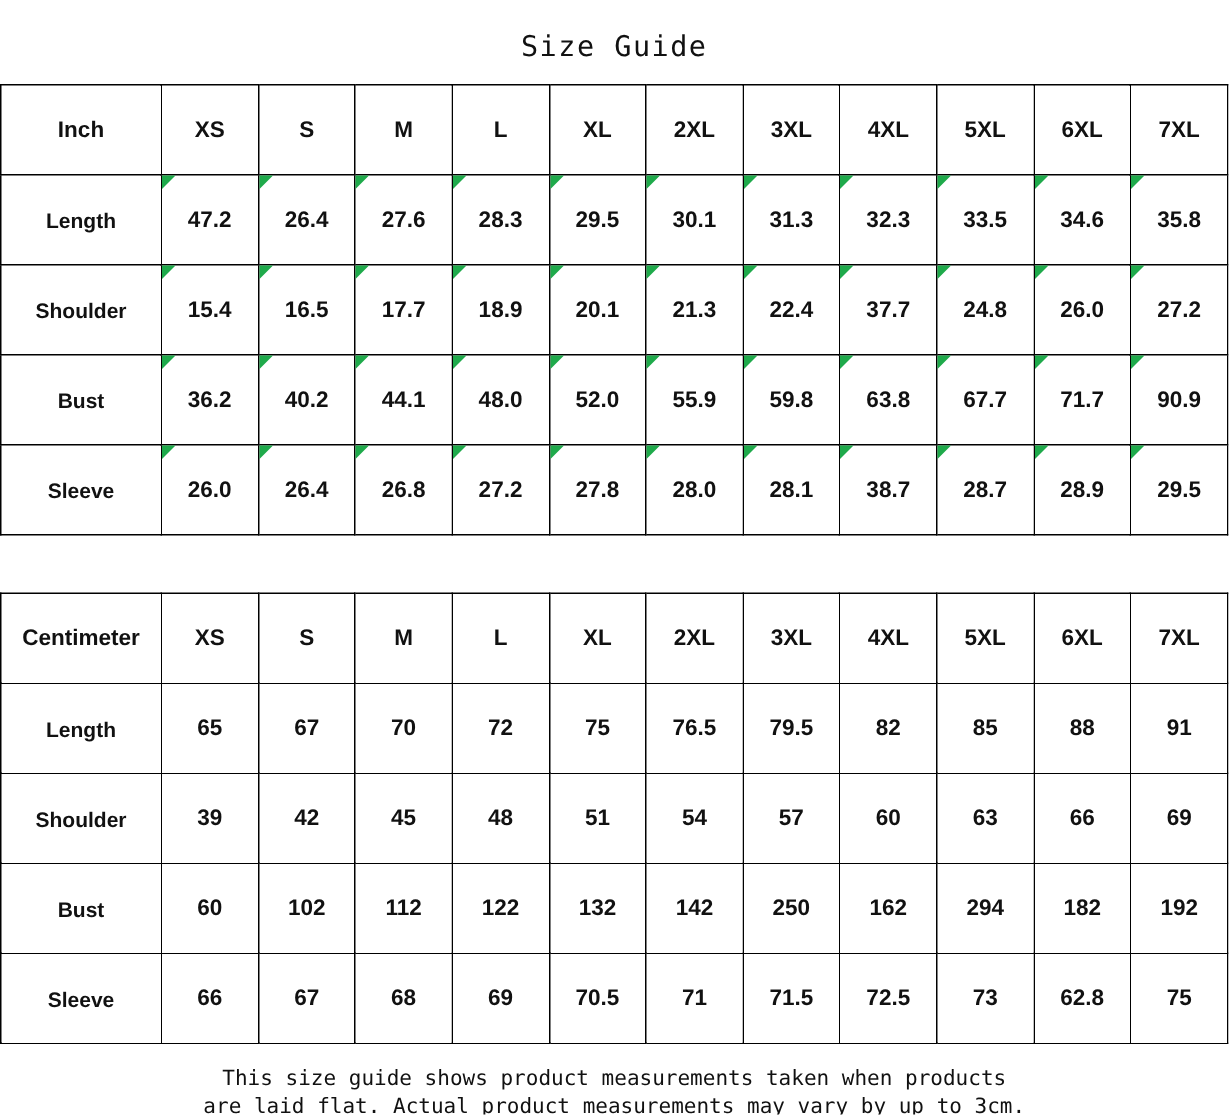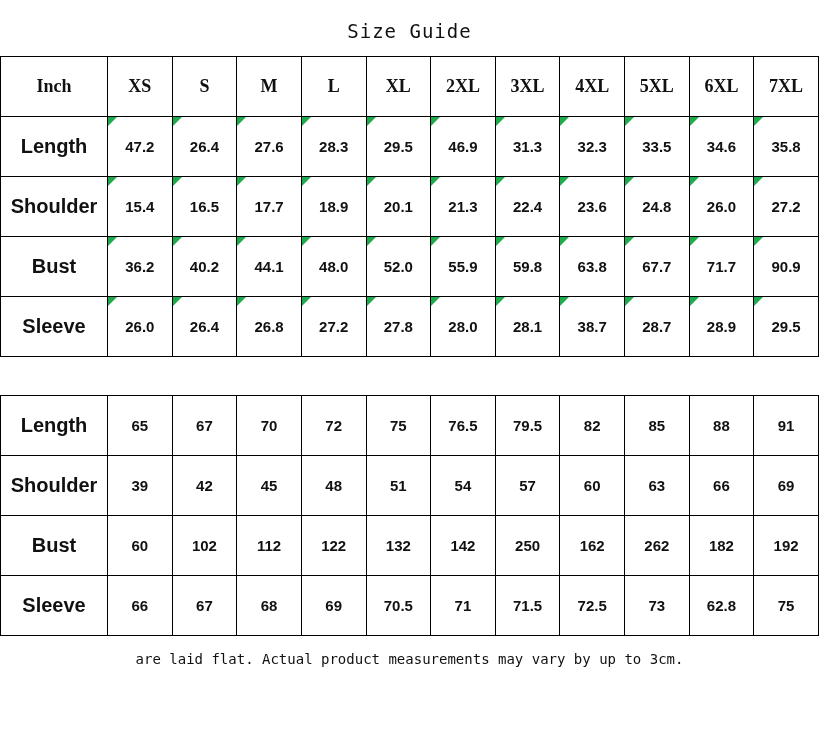--- a/index.html
+++ b/index.html
@@ -37,26 +37,25 @@
   table.size-table td {
     border: 1px solid #000000;
     text-align: center;
     font-size: 15px;
     font-weight: bold;
     height: 57px;
     position: relative;
     background: #ffffff;
   }
   table.size-table td.hdr-label {
-    font-size: 18px;
-    font-weight: bold;
-    font-family: Liberation Serif, serif;
+    font-size: 15px;
+    font-weight: bold;
   }
   table.size-table td.row-label {
-    font-size: 20px;
+    font-size: 14px;
     font-weight: bold;
   }
   table.size-table td.value {
     font-weight: bold;
     font-size: 15px;
   }
   
   td.corner::before {
     content: "";
     position: absolute;
@@ -108,38 +107,38 @@
           <td class="hdr-label">7XL</td>
         </tr>
 
         <tr>
           <td class="row-label col-first">Length</td>
           <td class="value corner">47.2</td>
           <td class="value corner">26.4</td>
           <td class="value corner">27.6</td>
           <td class="value corner">28.3</td>
           <td class="value corner">29.5</td>
-          <td class="value corner">46.9</td>
+          <td class="value corner">30.1</td>
           <td class="value corner">31.3</td>
           <td class="value corner">32.3</td>
           <td class="value corner">33.5</td>
           <td class="value corner">34.6</td>
           <td class="value corner">35.8</td>
         </tr>
 
         <tr>
           <td class="row-label col-first">Shoulder</td>
           <td class="value corner">15.4</td>
           <td class="value corner">16.5</td>
           <td class="value corner">17.7</td>
           <td class="value corner">18.9</td>
           <td class="value corner">20.1</td>
           <td class="value corner">21.3</td>
           <td class="value corner">22.4</td>
-          <td class="value corner">23.6</td>
+          <td class="value corner">37.7</td>
           <td class="value corner">24.8</td>
           <td class="value corner">26.0</td>
           <td class="value corner">27.2</td>
         </tr>
 
         <tr>
           <td class="row-label col-first">Bust</td>
           <td class="value corner">36.2</td>
           <td class="value corner">40.2</td>
           <td class="value corner">44.1</td>
@@ -169,20 +168,34 @@
         </tr>
       </tbody>
     </table>
   </div>
 
   <div class="gap"></div>
 
   <div class="tbl-wrap">
     <table class="size-table">
       <tbody>
+        <tr>
+          <td class="hdr-label col-first">Centimeter</td>
+          <td class="hdr-label">XS</td>
+          <td class="hdr-label">S</td>
+          <td class="hdr-label">M</td>
+          <td class="hdr-label">L</td>
+          <td class="hdr-label">XL</td>
+          <td class="hdr-label">2XL</td>
+          <td class="hdr-label">3XL</td>
+          <td class="hdr-label">4XL</td>
+          <td class="hdr-label">5XL</td>
+          <td class="hdr-label">6XL</td>
+          <td class="hdr-label">7XL</td>
+        </tr>
 
         <tr>
           <td class="row-label col-first">Length</td>
           <td class="value">65</td>
           <td class="value">67</td>
           <td class="value">70</td>
           <td class="value">72</td>
           <td class="value">75</td>
           <td class="value">76.5</td>
           <td class="value">79.5</td>
@@ -210,21 +223,21 @@
         <tr>
           <td class="row-label col-first">Bust</td>
           <td class="value">60</td>
           <td class="value">102</td>
           <td class="value">112</td>
           <td class="value">122</td>
           <td class="value">132</td>
           <td class="value">142</td>
           <td class="value">250</td>
           <td class="value">162</td>
-          <td class="value">262</td>
+          <td class="value">294</td>
           <td class="value">182</td>
           <td class="value">192</td>
         </tr>
 
         <tr>
           <td class="row-label col-first">Sleeve</td>
           <td class="value">66</td>
           <td class="value">67</td>
           <td class="value">68</td>
           <td class="value">69</td>
@@ -234,16 +247,17 @@
           <td class="value">72.5</td>
           <td class="value">73</td>
           <td class="value">62.8</td>
           <td class="value">75</td>
         </tr>
       </tbody>
     </table>
   </div>
 
   <div class="footnote">
+    <div>This size guide shows product measurements taken when products</div>
     <div>are laid flat. Actual product measurements may vary by up to 3cm.</div>
   </div>
 
 </div>
 
 </body></html>

